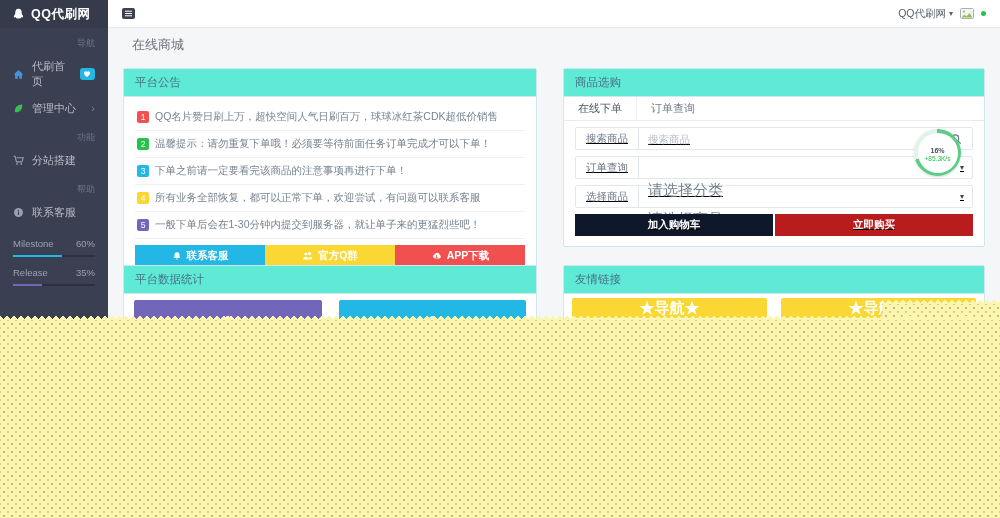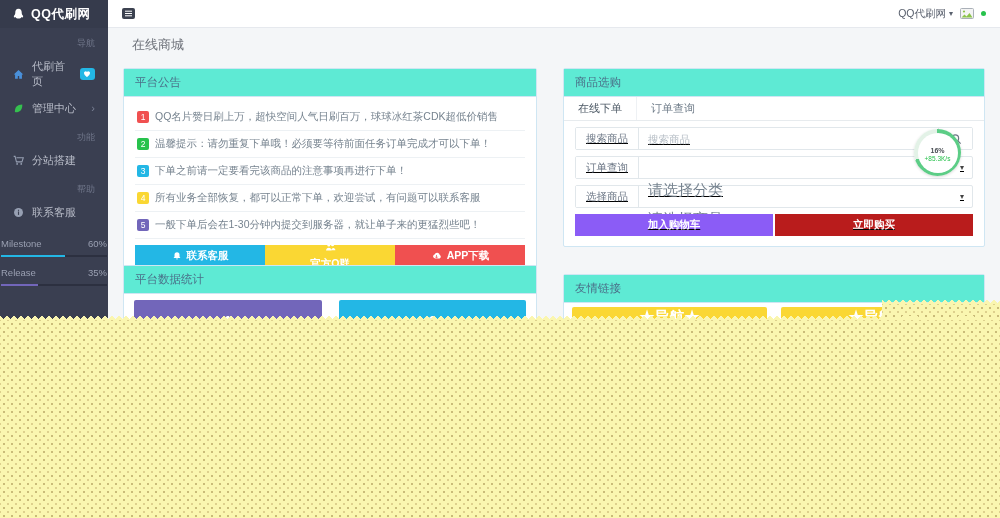--- a/index.html
+++ b/index.html
@@ -7,21 +7,21 @@
   #screen { position:relative; width:1000px; height:518px; overflow:hidden; background:#f4f6f8; }
 
   
   #sidebar { position:absolute; left:0; top:0; width:108px; height:322px; background:#3a3f51; z-index:1; }
   #logo { display:flex; align-items:center; gap:6px; height:28px; padding:0 12px; background:#363b4c; }
   #logo .logo-text { color:#fff; font-size:12.5px; font-weight:bold; letter-spacing:.5px; }
   .side-label { padding:9px 13px 3px; font-size:9px; color:#6f7589;text-align:right; }
   .side-item { display:flex; align-items:center; gap:8px; padding:6px 13px; font-size:11px; color:#b9bdc9; cursor:pointer; }
   .side-item .mini-badge { margin-left:auto; width:17px; height:12px; border-radius:3px; display:flex; align-items:center; justify-content:center; }
   .side-item .chev { margin-left:auto; color:#7b8296; font-size:11px; line-height:1; }
-  .side-progress { padding:12px 1px 0; }
+  .side-progress { padding:12px 13px 0; }
   .sp-row { display:flex; justify-content:space-between; font-size:9.5px; color:#9aa0b2; }
   .sp-track { margin-top:6px; height:2px; background:#2c3040; }
   .sp-fill { height:2px; }
   .sp-block { margin-bottom:10px; }
 
   
   #topbar { position:absolute; left:108px; top:0; width:892px; height:28px; background:#fff; border-bottom:1px solid #e6e9ee; display:flex; align-items:center; padding:0 14px; z-index:1; }
   #topbar .right { margin-left:auto; display:flex; align-items:center; gap:7px; }
   #topbar .user-menu { font-size:10.5px; color:#5a616e; display:flex; align-items:center; gap:3px; cursor:pointer; }
   #topbar .caret { font-size:8px; color:#5a616e; }
@@ -62,21 +62,21 @@
   #gauge { position:absolute; left:914px; top:129px; width:47px; height:47px; border-radius:50%; background:conic-gradient(#5ccd86 0 70%, #e3f2e7 70% 100%); display:flex; align-items:center; justify-content:center; z-index:3; box-shadow:0 1px 3px rgba(0,0,0,.15); }
   #gauge .inner { width:40px; height:40px; border-radius:50%; background:#fff; display:flex; flex-direction:column; align-items:center; justify-content:center; line-height:1; }
   #gauge .pct { font-size:12px; color:#4a4f55; font-weight:bold; }
   #gauge .pct span { font-size:7px; }
   #gauge .spd { font-size:6.5px; color:#27c24c; margin-top:1px; }
 
   #panel-stats { left:123px; top:265px; width:414px; height:70px; }
   #panel-stats .body { padding:6px 10px; display:flex; gap:17px; }
   .stat-box { width:190px; height:50px; display:flex; align-items:center; justify-content:center; color:#fff; font-size:24px; border-radius:2px; }
 
-  #panel-links { left:563px; top:265px; width:422px; height:70px;margin-top:9px; }
+  #panel-links { left:563px; top:265px; width:422px; height:70px; }
   #panel-links .body { padding:4px 8px; display:flex; justify-content:space-between; }
   .link-btn { width:195px; height:20px; border:none; border-radius:2px; color:#fff; font-size:15px; font-weight:bold; cursor:pointer; }
 
   
   .dotfield { background-color:#faf6b0;
     background-image:radial-gradient(#c9bb79 1px, transparent 1.4px), radial-gradient(#ddd08d 1px, transparent 1.4px);
     background-size:8px 8px, 8px 8px; background-position:0 0, 4px 4px; }
   #dots-main { position:absolute; left:0; right:0; top:320px; height:198px; z-index:50; }
   #dots-notch { position:absolute; right:0; top:304px; width:118px; height:17px; z-index:50; }
   .zz { position:absolute; left:0; right:0; top:-5px; height:5px;
@@ -219,21 +219,21 @@
       </div>
       <div class="ann-btn-row">
         <button class="ann-btn" style="background-color: rgb(35, 183, 229);">
           <span>
               <svg width="10" height="10" viewBox="0 0 16 16">
                 <path d="M8 2a4 4 0 00-4 4v3L2.5 11h11L12 9V6a4 4 0 00-4-4zM6.5 12a1.5 1.5 0 003 0z" fill="#fff"></path>
               </svg>
             </span>
           <span>联系客服</span>
         </button>
-        <button class="ann-btn" style="background-color: rgb(250, 215, 51); flex-direction: column;">
+        <button class="ann-btn" style="background-color: rgb(250, 215, 51);">
           <span>
               <svg width="11" height="10" viewBox="0 0 16 14">
                 <circle cx="5.5" cy="4" r="2.2" fill="#fff"></circle>
                 <circle cx="11" cy="3.5" r="2.5" fill="#fff"></circle>
                 <path d="M1.5 12c0-2.2 1.8-4 4-4s4 1.8 4 4zM9.2 11.8c.3-2 1.4-3.3 3-3.3 1.6 0 2.9 1.4 2.9 3.3z" fill="#fff"></path>
               </svg>
             </span>
           <span>官方Q群</span>
         </button>
         <button class="ann-btn" style="background-color: rgb(240, 80, 80);">
@@ -272,21 +272,21 @@
         <span class="addon">订单查询</span>
         <span class="sel-value">请选择分类</span>
         <span class="sel-caret">▾</span>
       </div>
       <div class="igroup">
         <span class="addon">选择商品</span>
         <span class="sel-value">请选择商品</span>
         <span class="sel-caret">▾</span>
       </div>
       <div class="shop-btn-row">
-        <button class="shop-btn" style="background-color: #8b5cf6; text-align: center;">加入购物车</button>
+        <button class="shop-btn" style="background-color: #0f172a; text-align: center;">加入购物车</button>
         <button class="shop-btn" style="background-color: #b91c1c;">立即购买</button>
       </div>
     </div>
   </div>
 
   <div id="gauge">
     <div class="inner">
       <div class="pct"><span>16</span><span>%</span></div>
       <div class="spd">+85.3K/s</div>
     </div>

